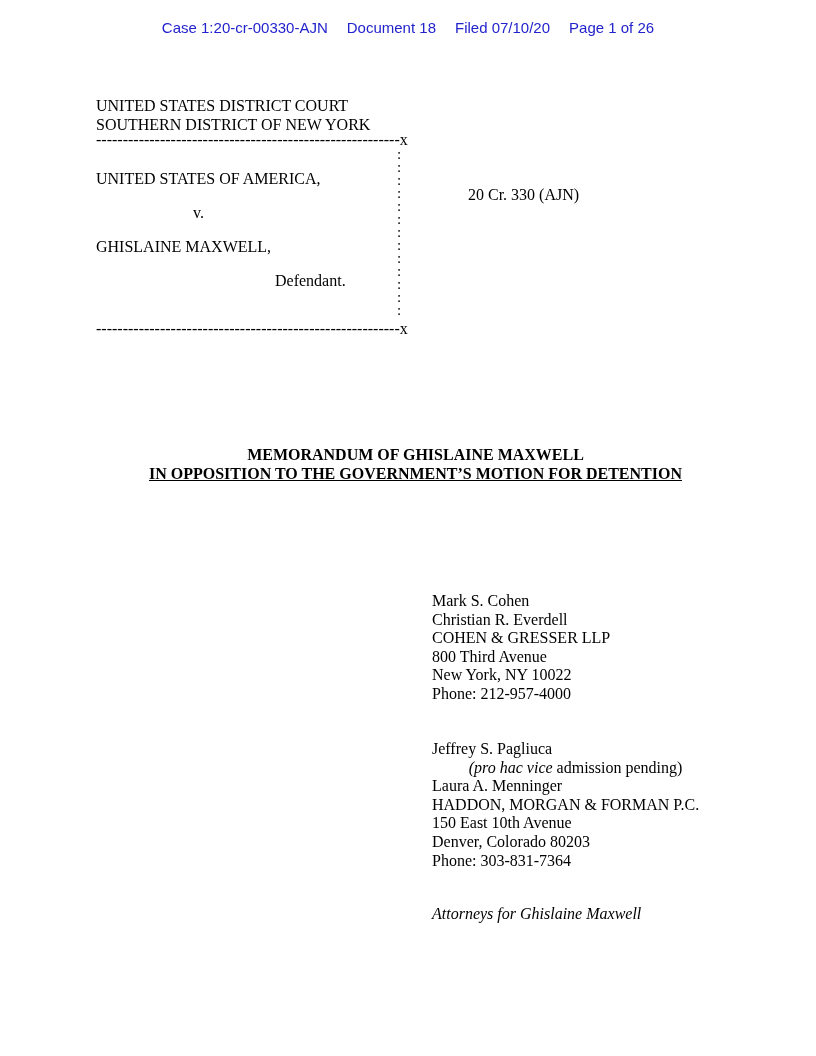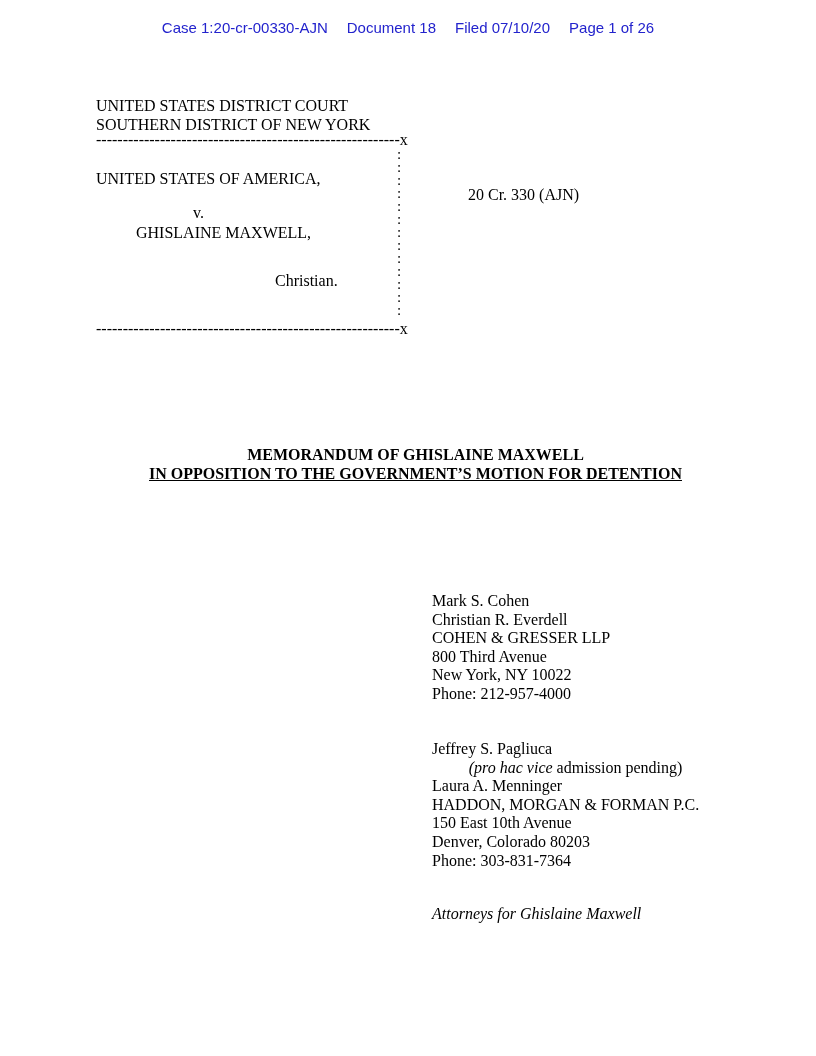--- a/index.html
+++ b/index.html
@@ -52,21 +52,21 @@
     left: 397px;
     top: 148px;
     font-size: 15px;
     line-height: 13px;
     white-space: pre-line;
   }
 
   .caption-line { position: absolute; line-height: 19px; }
   .plaintiff       { left: 96px;  top: 169px; }
   .versus          { left: 193px; top: 203px; }
-  .defendant-name  { left: 96px;  top: 223px; margin-left: 40px; }
+  .defendant-name  { left: 96px;  top: 237px; }
   .defendant-label { left: 275px; top: 271px; }
   .case-number     { left: 468px; top: 185px; }
 
   .title-block {
     position: absolute;
     left: 15px;
     right: 0;
     top: 446px;
     text-align: center;
     font-weight: bold;
@@ -120,21 +120,21 @@
 :
 :
 :
 :
 :
 :</div>
 
   <div class="caption-line plaintiff">UNITED STATES OF AMERICA,</div>
   <div class="caption-line versus">v.</div>
   <div class="caption-line defendant-name">GHISLAINE MAXWELL,</div>
-  <div class="caption-line defendant-label">Christian.</div>
+  <div class="caption-line defendant-label">Defendant.</div>
   <div class="caption-line case-number">20 Cr. 330 (AJN)</div>
 
   <div class="dash-line bottom">---------------------------------------------------------x</div>
 
   <div class="title-block">
     <div>MEMORANDUM OF GHISLAINE MAXWELL</div>
     <div class="title-underline">IN OPPOSITION TO THE GOVERNMENT’S MOTION FOR DETENTION</div>
   </div>
 
   <div class="counsel-block first">

